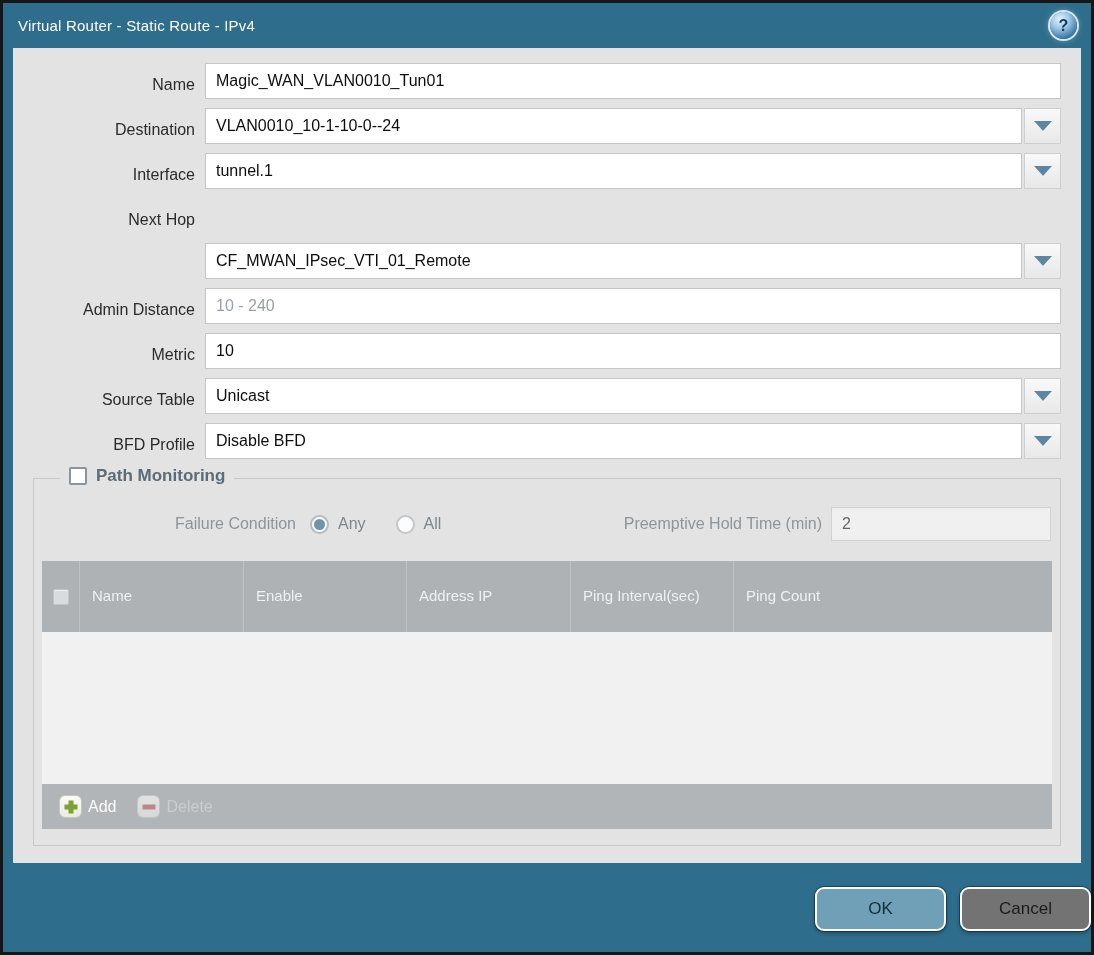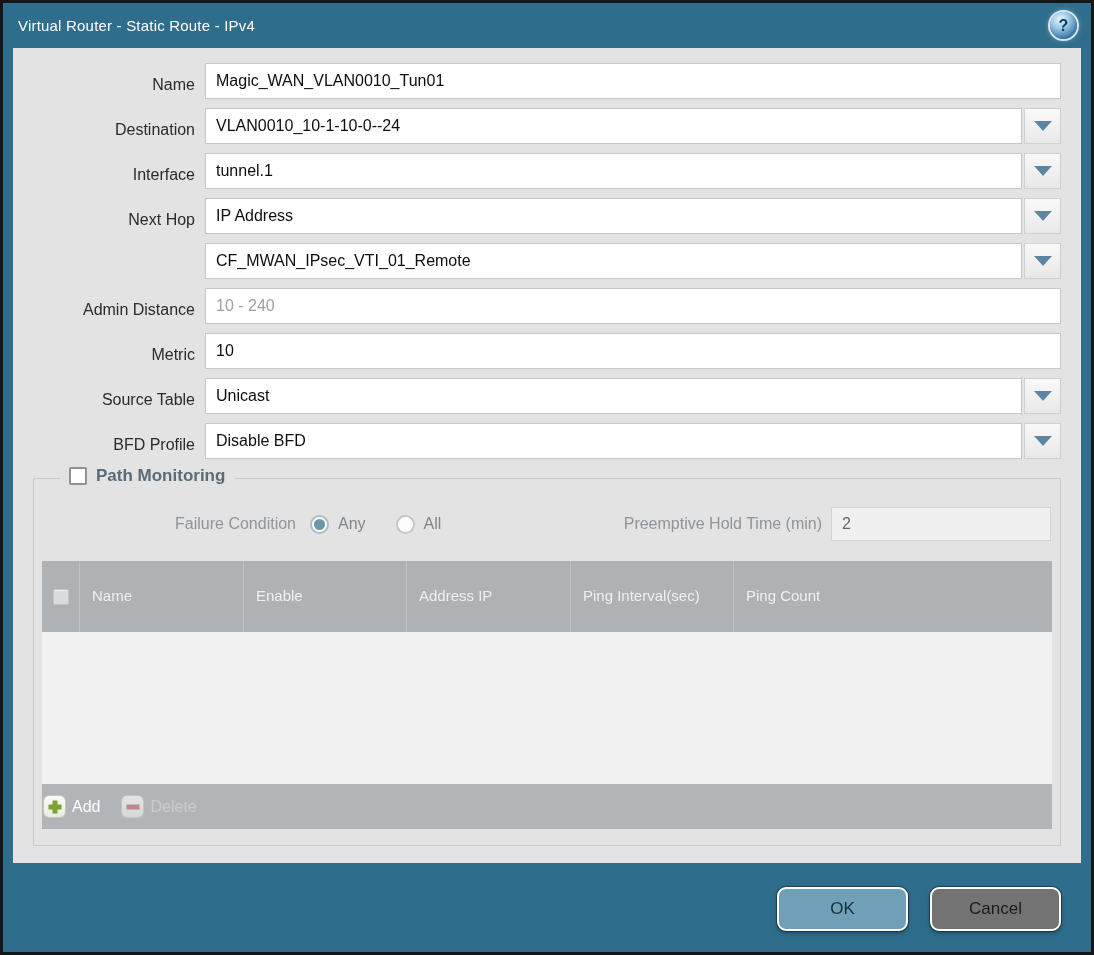--- a/index.html
+++ b/index.html
@@ -51,37 +51,37 @@
   
   .pm-table { margin:19px 8px 0 8px; }
   .thead { display:flex; height:71px; background:#aeb2b4; }
   .th { display:flex; align-items:center; padding-left:12px; color:#eef1f2; font-size:15px;
     border-right:1px solid #bfc3c5; line-height:1.25; }
   .th:last-child { border-right:none; }
   .th-cb { flex:none; width:38px; justify-content:center; padding-left:0; }
   .hcbx { width:16px; height:16px; background:#d9dcdd; border:1px solid #c2c5c7; border-radius:2px;
     box-shadow:inset 0 1px 1px rgba(255,255,255,0.6); }
   .tbody { height:152px; background:#f1f1f1; }
-  .tfoot { height:45px; background:#b2b5b7; display:flex; align-items:center; padding-left:2px; gap:22px; }
+  .tfoot { height:45px; background:#b2b5b7; display:flex; align-items:center; padding-left:18px; gap:22px; }
   .tool { display:flex; align-items:center; gap:7px; cursor:pointer; }
   .tool .txt { font-size:16px; }
   .tool.add .txt { color:#fdfdfd; }
   .tool.del { cursor:default; }
   .tool.del .txt { color:#c9cdcf; }
   .icn { width:21px; height:21px; border-radius:5px; display:block; }
   .icn.plus { background:linear-gradient(#fafbf7,#e9ece2); box-shadow:0 0 0 1px #c4c8bd; position:relative; }
   .icn.plus::before, .icn.plus::after { content:""; position:absolute; background:#7ca232; left:50%; top:50%; }
   .icn.plus::before { width:13px; height:5px; transform:translate(-50%,-50%); }
   .icn.plus::after { width:5px; height:13px; transform:translate(-50%,-50%); }
   .icn.minus { background:linear-gradient(#f2f3f1,#e3e5e2); box-shadow:0 0 0 1px #c9cccb; position:relative; opacity:0.75; }
   .icn.minus::before { content:""; position:absolute; background:#c2767c; width:13px; height:5px;
     left:50%; top:50%; transform:translate(-50%,-50%); }
   
   .bottom { position:absolute; left:0; right:0; bottom:0; height:86px;
-    display:flex; align-items:center; justify-content:flex-end; gap:22px; padding-right:30px; }
+    display:flex; align-items:center; justify-content:flex-end; gap:14px; }
   .btn { width:131px; height:44px; border-radius:9px; border:2px solid #fff;
     font-family:inherit; font-size:17px; cursor:pointer;
     box-shadow:0 0 0 1px rgba(0,0,0,0.35), 0 2px 4px rgba(0,0,0,0.35); }
   .btn.ok { background:#6fa0b7; color:#132f3c; }
   .btn.cancel { background:#737373; color:#1b1b1b; }
 </style>
 </head>
 <body>
 
 <div class="dialog">
@@ -117,26 +117,20 @@
       <div class="field">
         <input class="tin" type="text" value="tunnel.1" style="">
         <div class="dd-btn">
           <span class="tri"></span>
         </div>
       </div>
     </div>
 
     <div class="row">
       <span class="label">Next Hop</span>
-      <div class="field">
-        <input class="tin" type="text" value="IP Address" style="">
-        <div class="dd-btn">
-          <span class="tri"></span>
-        </div>
-      </div>
     </div>
 
     <div class="row">
       <span class="label"></span>
       <div class="field">
         <input class="tin" type="text" value="CF_MWAN_IPsec_VTI_01_Remote" style="">
         <div class="dd-btn">
           <span class="tri"></span>
         </div>
       </div>

